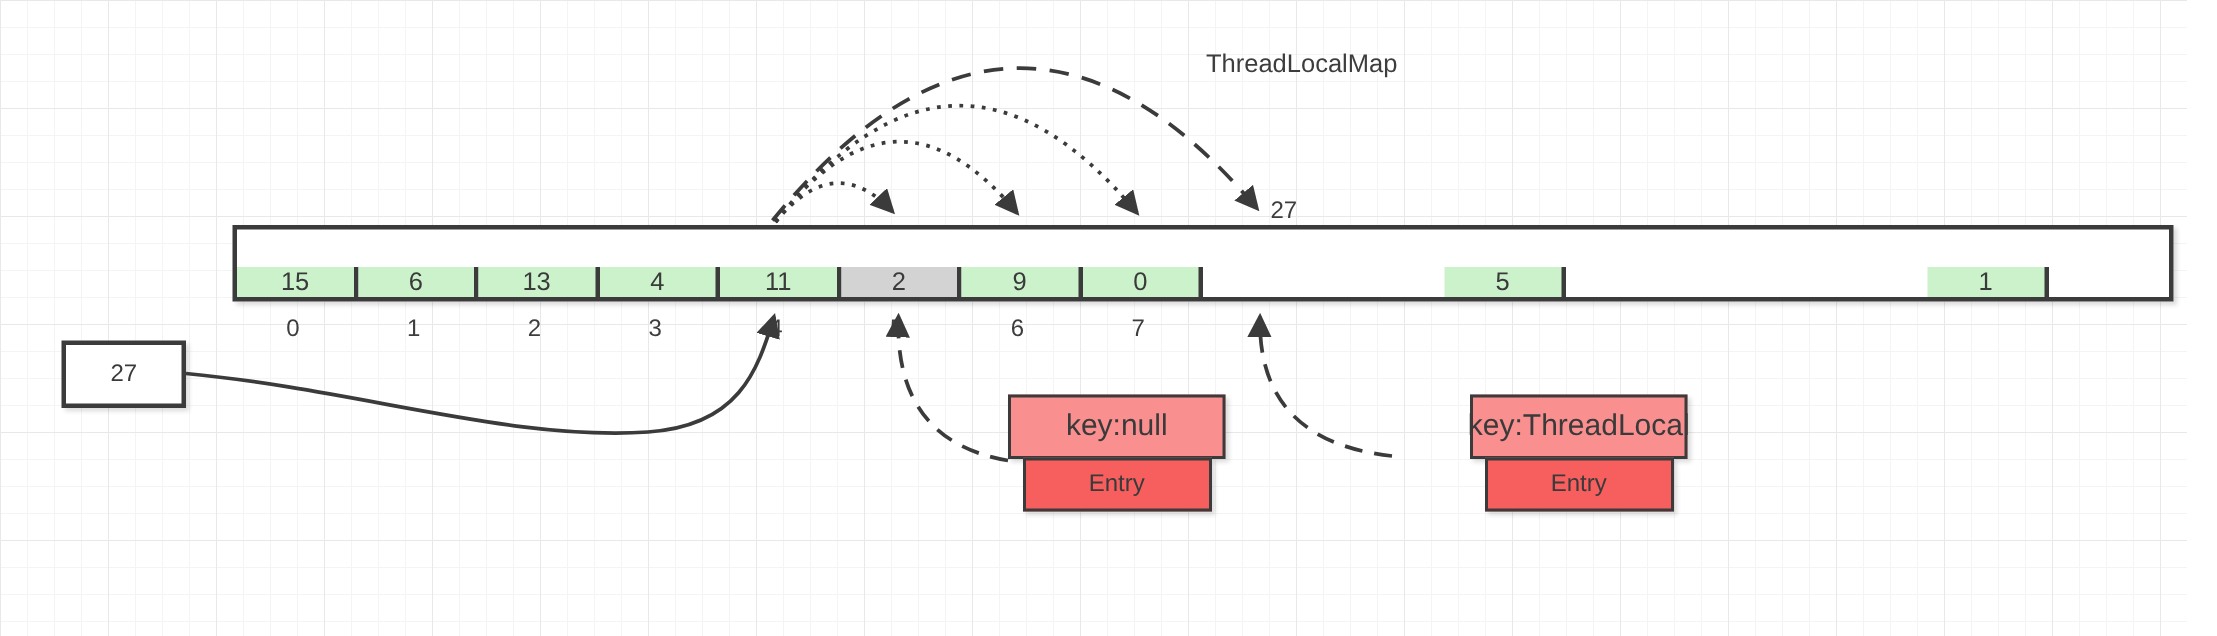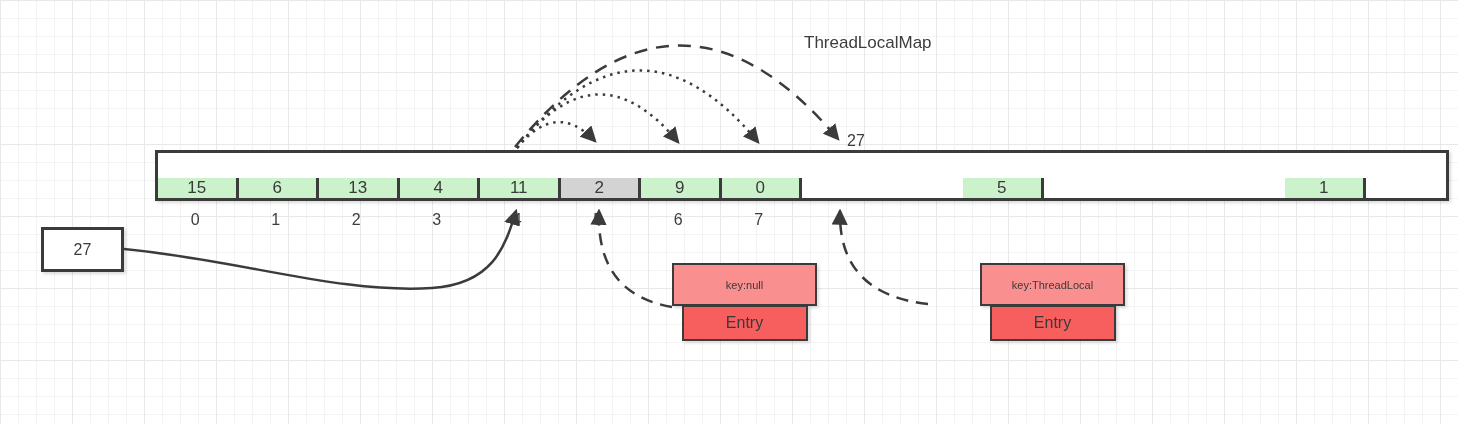--- a/index.html
+++ b/index.html
@@ -62,21 +62,21 @@
     box-shadow:2px 2px 3px rgba(0,0,0,0.14);
   }
   
   .entry-group{position:absolute;width:145px;}
   .entry-group.g1{left:672px;top:263px;}
   .entry-group.g2{left:980px;top:263px;}
   .kv{
     box-sizing:border-box;width:145px;height:43px;
     border:2.5px solid #3b3b3b;background:#f98f8f;
     display:flex;align-items:center;justify-content:center;
-    font-size:11px;color:#3a3a3a;
+    font-size:20px;color:#3a3a3a;
     box-shadow:2px 2px 3px rgba(0,0,0,0.14);
   }
   .kv.value{margin-top:-2.5px;}
   .entry-tag{
     box-sizing:border-box;width:126px;height:36px;
     margin:-1px auto 12px auto;
     border:2.5px solid #3b3b3b;background:#f75f5f;
     display:flex;align-items:center;justify-content:center;
     font-size:16px;color:#3a3a3a;
     box-shadow:2px 2px 3px rgba(0,0,0,0.14);

